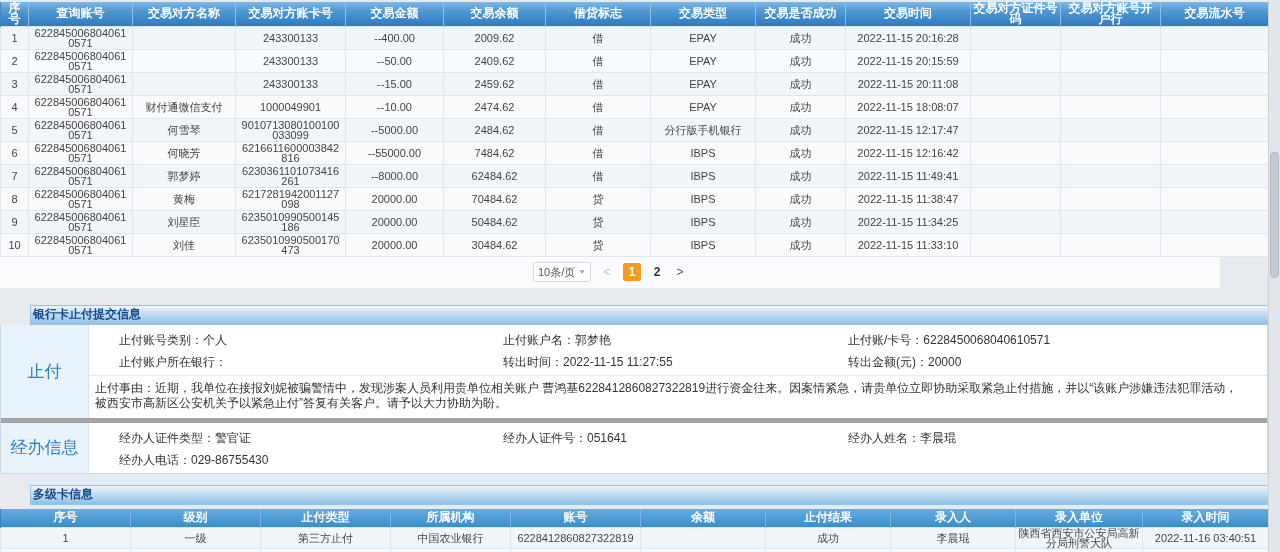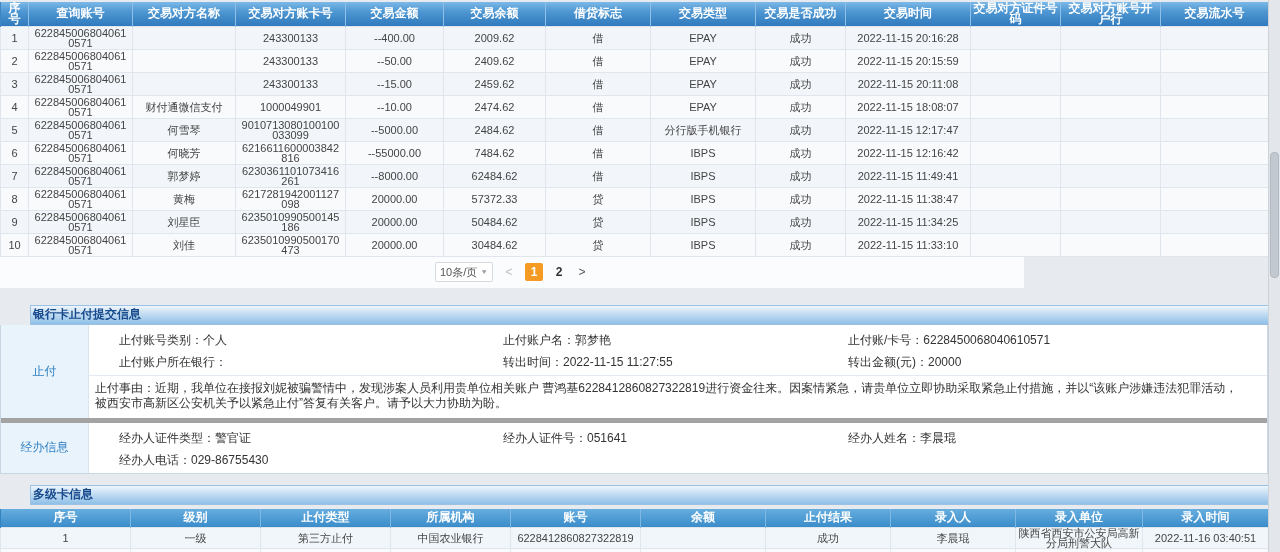--- a/index.html
+++ b/index.html
@@ -27,21 +27,21 @@
     height:22px; font-size:11px; line-height:10px; color:#444;
     text-align:center; vertical-align:middle;
     border:1px solid #dfe6ee; padding:1px 3px;
     word-break:break-all;
   }
   .txn-table tbody tr:nth-child(odd) td { background:#f2f6fa; }
   .txn-table tbody tr:nth-child(even) td { background:#f8fafc; }
 
   
   .pagination {
-    width:1024px; height:32px; background:#fbfcfd;
+    width:1220px; height:32px; background:#fbfcfd;
     display:flex; align-items:center; justify-content:center; gap:9px;
     border-bottom:1px solid #e7ebf0;
   }
   .page-size {
     border:1px solid #d6dade; background:#fff; border-radius:2px;
     height:20px; display:flex; align-items:center; gap:3px;
     padding:0 4px; font-size:11px; color:#555; cursor:pointer;
   }
   .caret { font-size:8px; color:#9aa0a6; transform:scaleY(.8); }
   .pg { font-size:12px; color:#555; cursor:pointer; min-width:14px; text-align:center; }
@@ -67,21 +67,21 @@
   .collapse-box {
     width:11px; height:11px; border:1px solid #b9d4ea;
     background:#d9e9f6; border-radius:1px; cursor:pointer;
   }
 
   
   .sp-panel { width:1268px; background:#fff; border:1px solid #c9d6e3; border-top:none; }
   .sp-row { display:flex; }
   .sp-row.block2 { border-top:5px solid #a3a3a3; }
   .sp-label {
-    width:88px; background:#e8f3fc; color:#2f7fc1; font-size:12px;
+    width:88px; background:#e8f3fc; color:#2f7fc1; font-size:17px;
     display:flex; align-items:center; justify-content:center;
     border-right:1px solid #dbe5ef; flex:none;
   }
   .sp-content { flex:1; min-width:0; }
   .fields-grid {
     display:grid; grid-template-columns:384px 345px auto;
     padding:4px 0 2px 6px;
   }
   .fields-grid span { line-height:22px; font-size:12px; color:#333; white-space:nowrap; overflow:hidden;margin-left:24px; }
   .reason {
@@ -261,21 +261,21 @@
           <td></td>
           <td></td>
           <td></td>
         </tr>
         <tr>
           <td>8</td>
           <td>6228450068040610571</td>
           <td>黄梅</td>
           <td>6217281942001127098</td>
           <td>20000.00</td>
-          <td>57372.33</td>
+          <td>70484.62</td>
           <td>贷</td>
           <td>IBPS</td>
           <td>成功</td>
           <td>2022-11-15 11:38:47</td>
           <td></td>
           <td></td>
           <td></td>
         </tr>
         <tr>
           <td>9</td>

